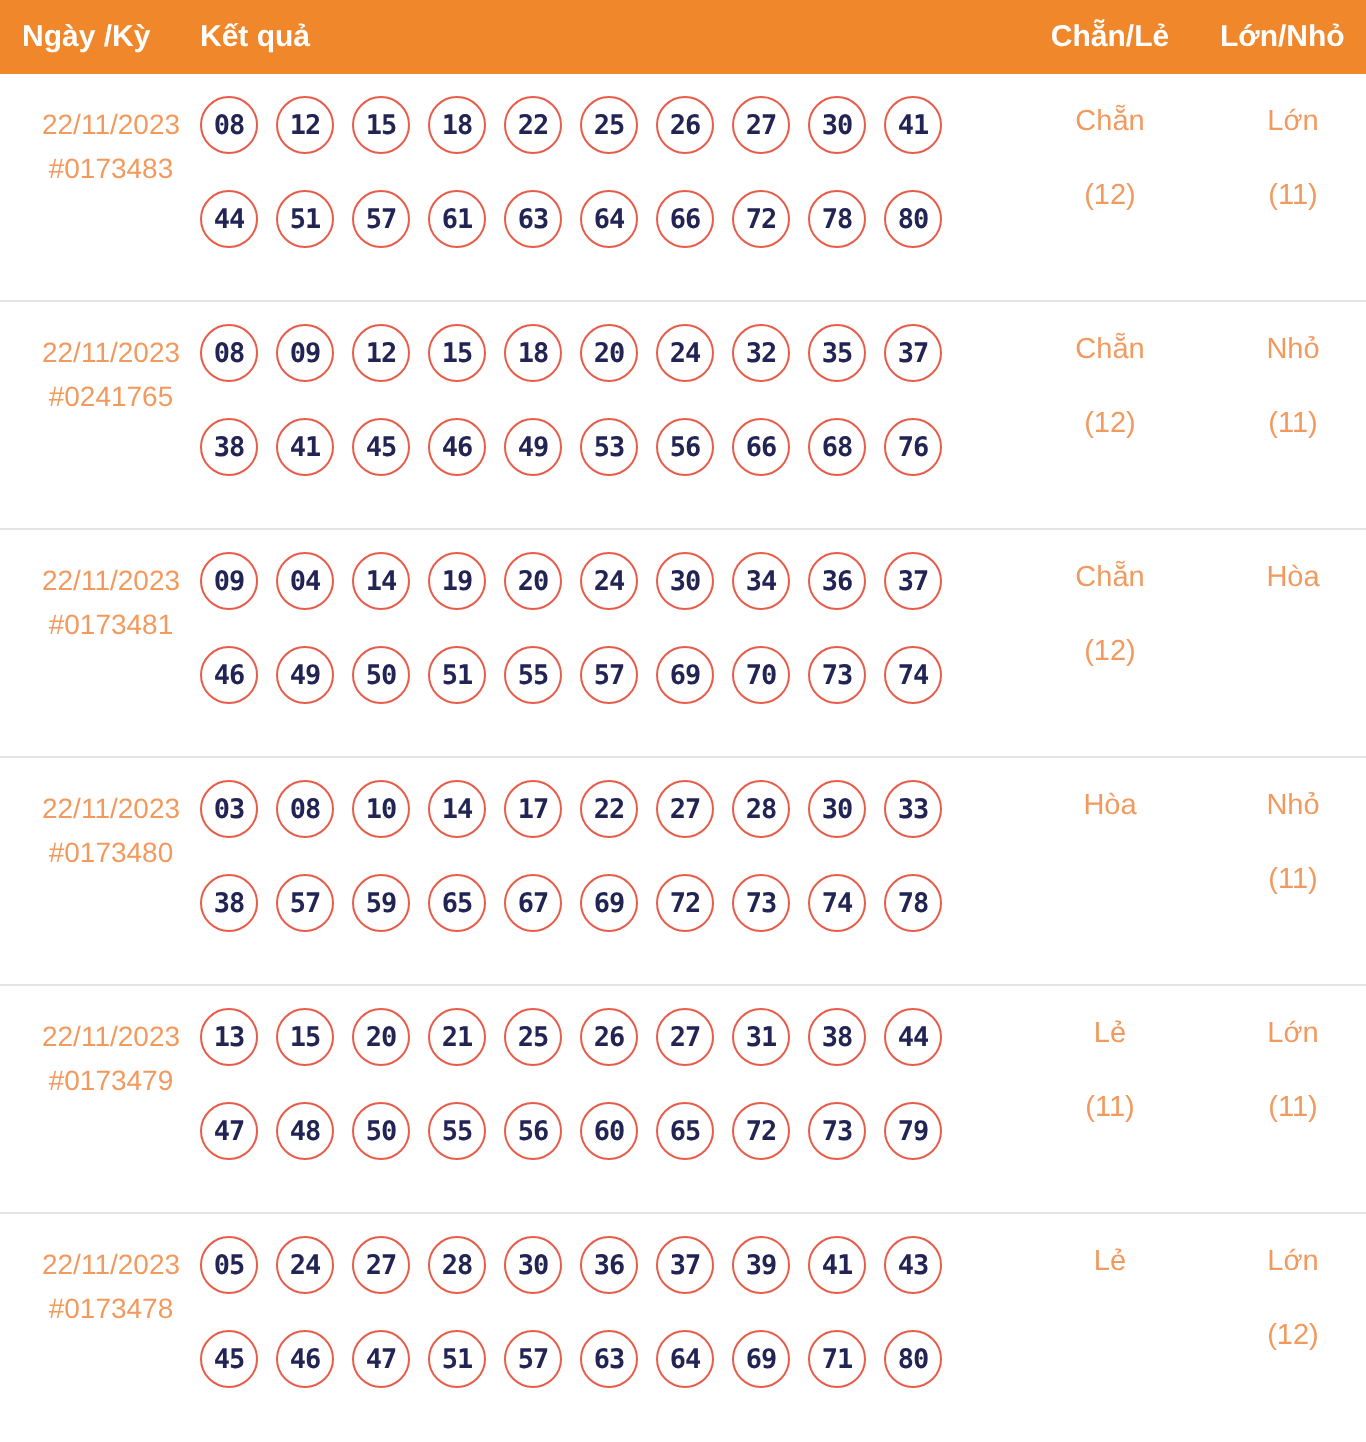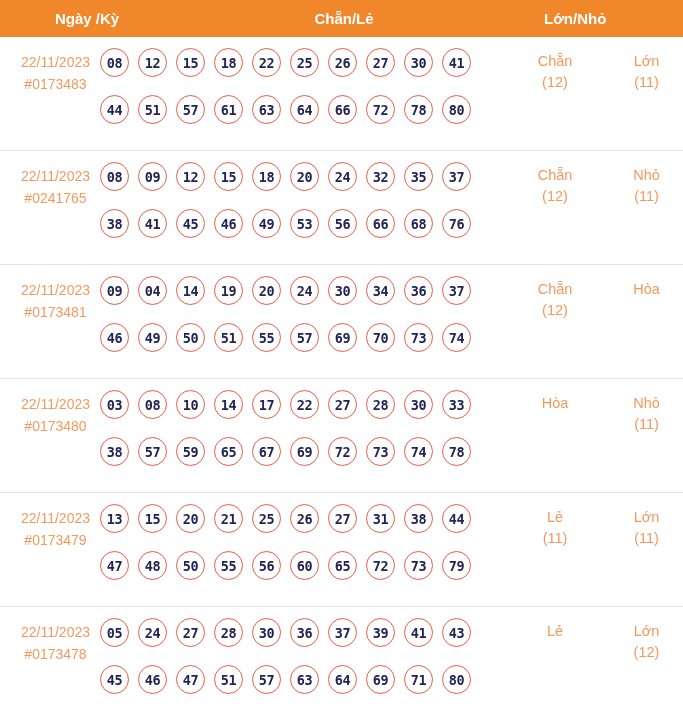--- a/index.html
+++ b/index.html
@@ -14,21 +14,20 @@
   
   .table-header {
     display: grid;
     grid-template-columns: 100px 400px 110px 73px;
     align-items: center;
     height: 37px;
     background: #F0872A;
     color: #ffffff;
     font-weight: bold;
     font-size: 15px;
-    padding-left: 44px;
   }
   .table-header .h-date   { padding-left: 11px; }
   .table-header .h-result { }
   .table-header .h-parity { text-align: center; }
   .table-header .h-size   { text-align: left; }
 
   
   .row {
     display: grid;
     grid-template-columns: 100px 400px 110px 73px;
@@ -69,29 +68,30 @@
     letter-spacing: -0.5px;
   }
 
   .stat-cell {
     text-align: center;
     padding-top: 3px;
     color: #F29A5E;
     font-size: 14.5px;
   }
   .stat-cell .stat-label { line-height: 21px; }
-  .stat-cell .stat-count { line-height: 21px; }
+  .stat-cell .stat-count { line-height: 21px; margin-top: 16px; }
   .stat-cell .stat-count:empty { display: none; }
 </style>
 </head>
 <body>
 
 <div class="results-table">
   <div class="table-header">
     <div class="h-date">Ngày /Kỳ</div>
+    <div class="h-result">Kết quả</div>
     <div class="h-parity">Chẵn/Lẻ</div>
     <div class="h-size">Lớn/Nhỏ</div>
   </div>
   <div id="rows-container">
   <div class="row">
     <div class="date-cell">
       <div class="date">22/11/2023</div>
       <div class="draw-id">#0173483</div>
     </div>
     <div class="numbers-cell">

